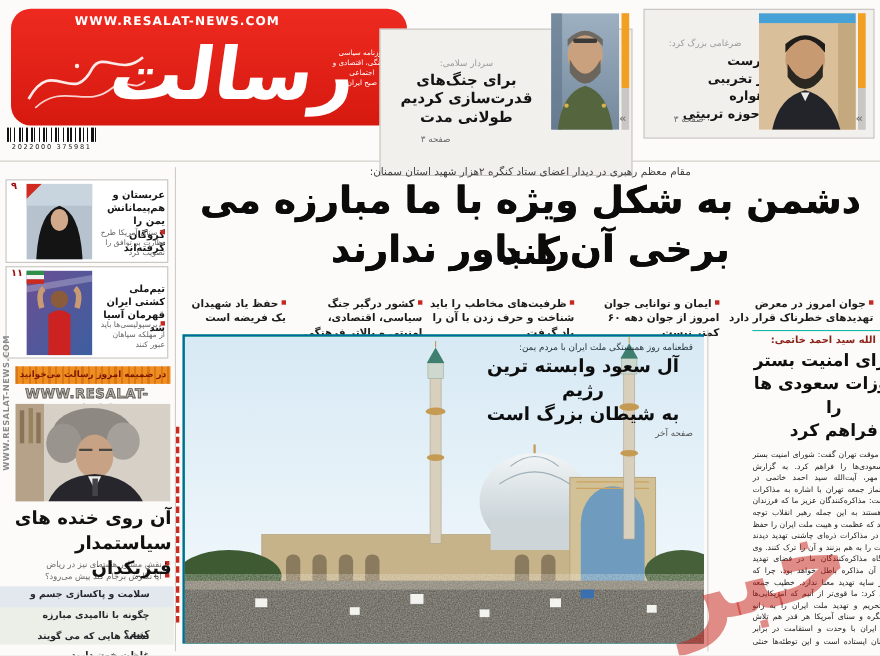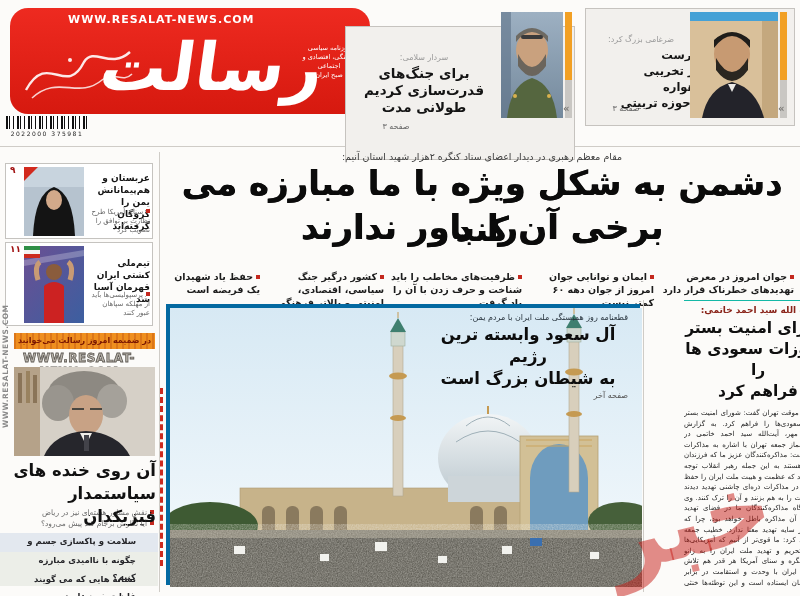--- a/index.html
+++ b/index.html
@@ -11,21 +11,21 @@
   .hairline{background:#cfccc7;}
   .banner{background:linear-gradient(180deg,#ee2a20,#d6190f);border-radius:18px;}
   .stripe-o{background:#f2a024;}
   .stripe-g{background:#c9c7c3;}
   .storybox{background:#f2f0ed;border:1px solid #c6c3bf;box-sizing:border-box;}
   .briefbox{background:#ffffff;border:1px solid #c5c3bf;box-sizing:border-box;}
   .kicker-sm{color:#999;font-size:8px;}
   .pref{color:#666;font-size:8px;}
   .more-glyph{color:#7a7875;font-size:10px;font-weight:bold;}
   .subhead{font-size:9.5px;font-weight:bold;color:#1c1c1c;line-height:13px;text-align:right;}
-  .photo-frame{border:4px solid #0369a1;box-sizing:border-box;background:#22c55e;}
+  .photo-frame{border:2px solid #0369a1;box-sizing:border-box;background:#22c55e;}
   .teaser{font-size:8.5px;font-weight:bold;color:#26262a;line-height:17px;padding:0 22px;text-align:right;box-sizing:border-box;}
   .wm{font-weight:bold;color:rgba(198,28,22,.5);transform:rotate(-14deg);pointer-events:none;z-index:9;}
   .outline-site{color:#b9b4ac;-webkit-text-stroke:.8px #5e5a54;font-weight:bold;letter-spacing:.5px;}
 </style>
 </head>
 <body>
 
 <div class="page">
 
   <div class="abs banner" style="left:10px;top:8px;width:360px;height:106px;">
@@ -93,21 +93,21 @@
     <ellipse cx="42" cy="42" rx="18" ry="21" fill="#c79a72"></ellipse>
     <path d="M24,36 Q42,12 60,36 L60,28 Q42,12 24,28 Z" fill="#1f1d1a"></path>
     <path d="M26,46 Q42,74 58,46 L58,58 Q42,80 26,58 Z" fill="#2a2620"></path>
     <path d="M12,106 Q18,76 42,70 Q66,76 74,106 Z" fill="#23232a"></path>
     <path d="M38,72 L42,80 L46,72 Z" fill="#eceae6"></path>
   </svg>
   <div class="abs stripe-o" style="left:780px;top:12px;width:7px;height:68px;"></div>
   <div class="abs stripe-g" style="left:780px;top:80px;width:7px;height:38px;"></div>
   <div class="abs more-glyph" style="left:778px;top:103px;">«</div>
 
-  <div class="abs fa" style="left:170px;top:151px;width:624px;text-align:center;font-size:9.5px;color:#3d3d3d;">مقام معظم رهبری در دیدار اعضای ستاد کنگره ۲هزار شهید استان آنیم:</div>
+  <div class="abs fa" style="left:170px;top:151px;width:624px;text-align:center;font-size:9.5px;color:#3d3d3d;">مقام معظم رهبری در دیدار اعضای ستاد کنگره ۲هزار شهید استان سمنان:</div>
   <div class="abs fa" style="left:170px;top:204px;width:624px;text-align:center;font-size:34px;font-weight:bold;color:#0b0b0b;line-height:46px;text-shadow:.5px 0 0 #0b0b0b;">برخی آن‌را باور ندارند</div>
   <div class="abs fa" style="left:170px;top:160px;width:624px;text-align:center;font-size:34px;font-weight:bold;color:#0b0b0b;line-height:46px;text-shadow:.5px 0 0 #0b0b0b;">دشمن به شکل ویژه با ما مبارزه می کند</div>
 
   <div class="abs fa" style="left:166px;top:270px;width:628px;height:30px;display:grid;grid-template-columns:134px 126px 132px 118px 94px;column-gap:6px;">
     <div class="subhead"><span class="bullet"></span><span>جوان امروز در معرض تهدیدهای خطرناک قرار دارد</span></div>
     <div class="subhead"><span class="bullet"></span><span>ایمان و توانایی جوان امروز از جوان دهه ۶۰ کمتر نیست</span></div>
     <div class="subhead"><span class="bullet"></span><span>ظرفیت‌های مخاطب را باید شناخت و حرف زدن با آن را یاد گرفت</span></div>
     <div class="subhead"><span class="bullet"></span><span>کشور درگیر جنگ سیاسی، اقتصادی، امنیتی و بالاتر فرهنگی است</span></div>
     <div class="subhead"><span class="bullet"></span><span>حفظ یاد شهیدان یک فریضه است</span></div>
   </div>

